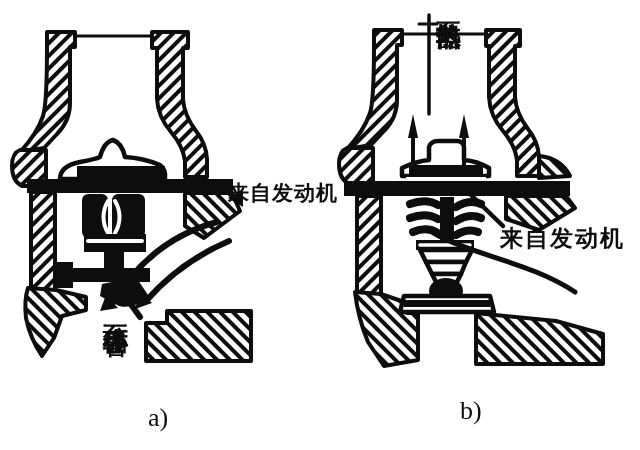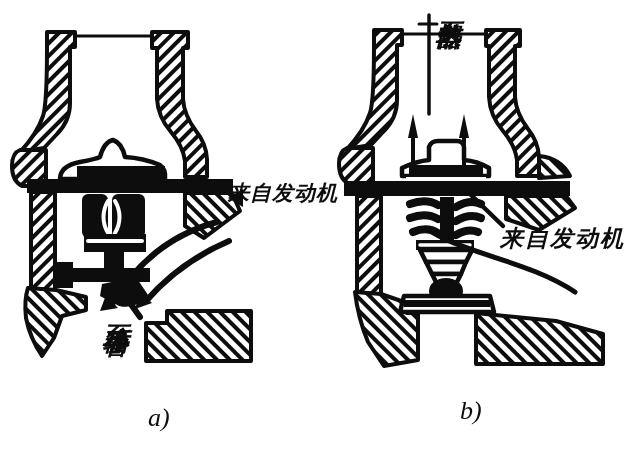--- a/index.html
+++ b/index.html
@@ -11,21 +11,20 @@
     font-family:"Liberation Sans",sans-serif;
   }
   .art{position:absolute;left:0;top:0;}
   .lbl{
     position:absolute;
     color:#0d0d0d;
     font-weight:700;
     white-space:nowrap;
     line-height:1.08;
     z-index:5;
-    font-style:italic;
   }
   .vert{
     writing-mode:vertical-rl;
     text-orientation:upright;
   }
   .cap{
     font-family:"Liberation Serif",serif;
     font-weight:400;
   }
   .engine-a{left:228px;top:182px;font-size:21px;letter-spacing:1px;}

